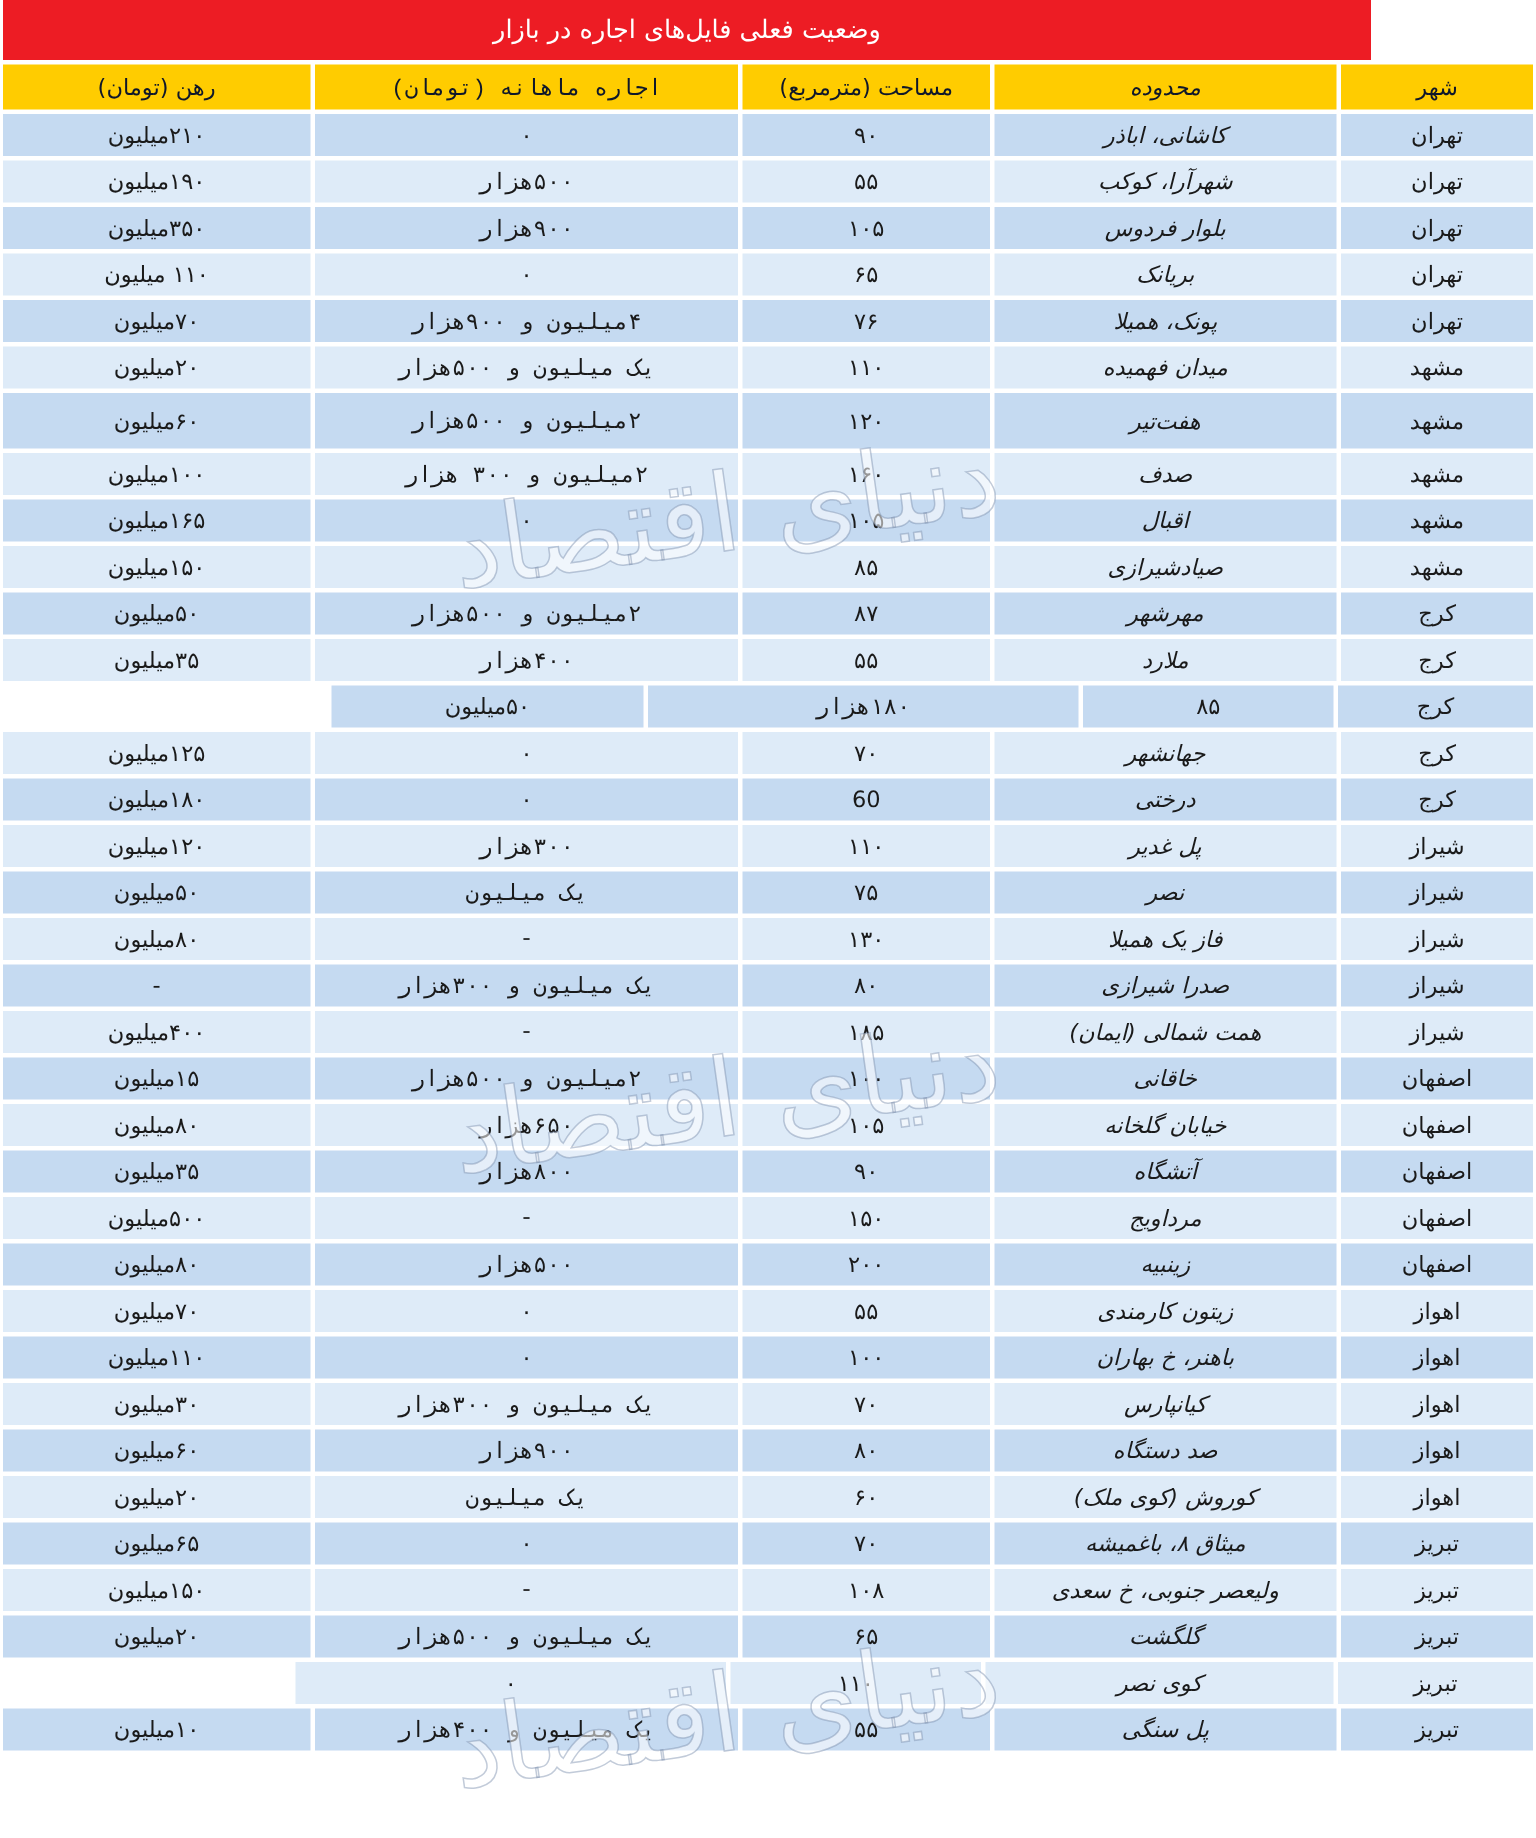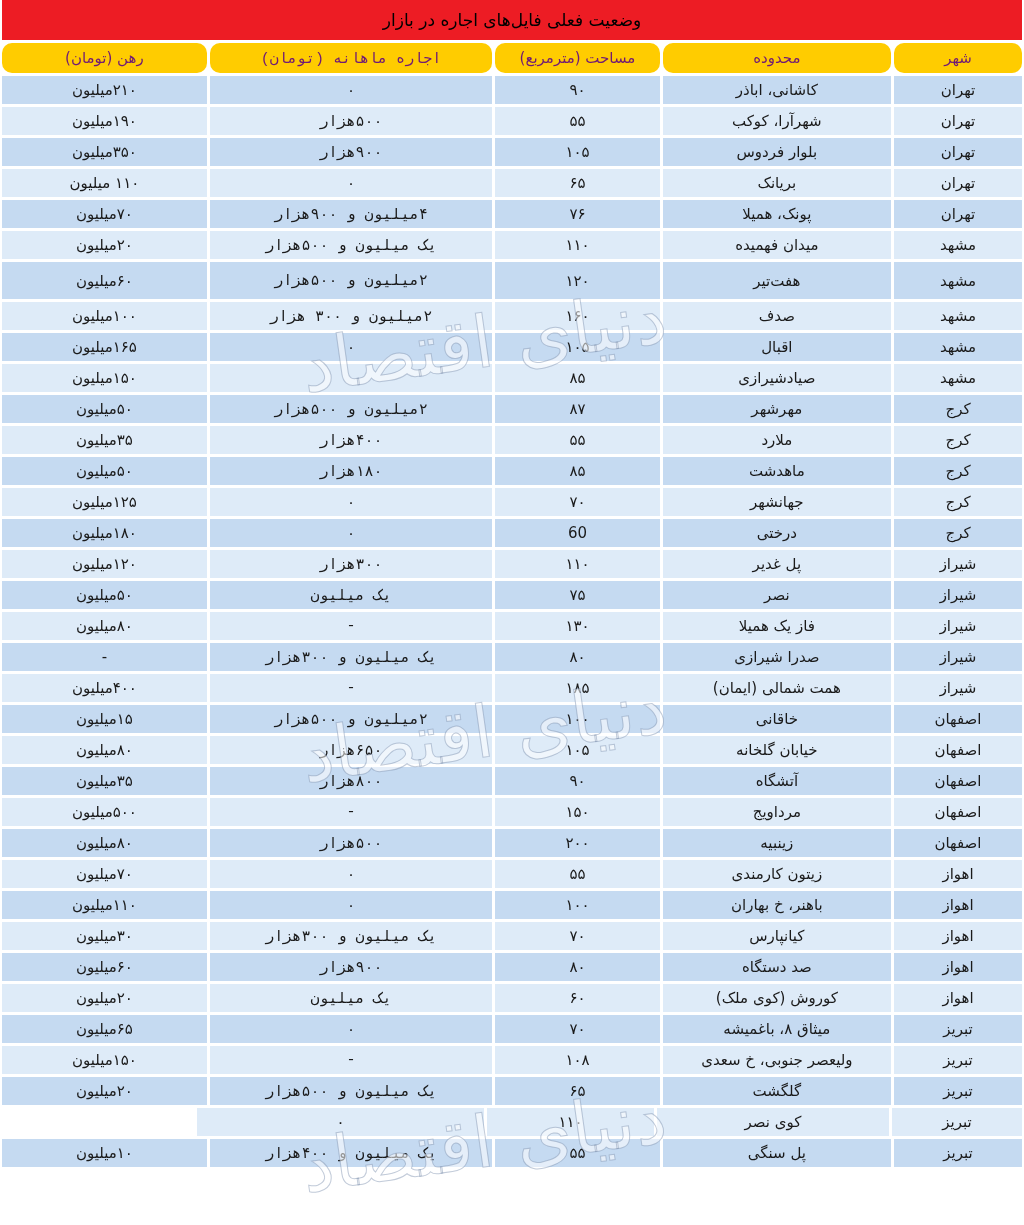--- a/index.html
+++ b/index.html
@@ -1,31 +1,31 @@
 <!DOCTYPE html>
 <html><head>
   <meta charset="utf-8">
   <style>
     html, body { margin: 0; padding: 0; background: #ffffff; }
     body { width: 1024px; height: 1225px; position: relative; overflow: hidden;
            font-family: "DejaVu Sans", sans-serif; }
-    .title-bar { position: absolute; left: 2px; top: 0; width: 1020px; height: 40px;
-                 background: #ed1c24; color: #000000; display: flex; align-items: center;
+    .title-bar { position: absolute; left: 2px; top: 0; width: 912px; height: 40px;
+                 background: #ed1c24; color: #ffffff; display: flex; align-items: center;
                  justify-content: center; font-size: 17px; direction: rtl; }
     .table { position: absolute; left: 2px; top: 43px; width: 1020px; direction: rtl; }
     .row { display: flex; flex-direction: row; margin-bottom: 3px; }
     .cell { display: flex; align-items: center; justify-content: center;
             font-size: 15px; color: #1a1a1a; margin-left: 3px; white-space: nowrap; }
     .cell:last-child { margin-left: 0; }
     .c-city { width: 130px; }
-    .c-district { width: 232px; }
+    .c-district { width: 232px; font-style: italic; }
     .c-area { width: 167px; }
     .c-rent { width: 287px; font-family: Liberation Mono, monospace; }
     .c-deposit { width: 208px; }
-    .header .cell { background: #ffcc00; height: 30px; font-size: 15px; color: #701a75; border-radius: 10px; }
+    .header .cell { background: #ffcc00; height: 30px; font-size: 15px; color: #0f172a; }
     .data-row { height: 28px; }
     .data-row .cell { height: 100%; }
     .data-row.odd .cell { background: #c5daf1; }
     .data-row.even .cell { background: #deebf8; }
     .data-row.tall { height: 37px; }
     .watermark { position: absolute; font-family: "DejaVu Serif", serif; font-size: 72px;
                  color: rgba(255,255,255,0.55); -webkit-text-stroke: 1px rgba(120,140,170,0.45);
                  transform: rotate(-8deg); direction: rtl; pointer-events: none; white-space: nowrap; }
   </style>
 </head>
@@ -121,21 +121,20 @@
       </div>
       <div class="row data-row even">
         <div class="cell c-city">کرج</div>
         <div class="cell c-district">ملارد</div>
         <div class="cell c-area">۵۵</div>
         <div class="cell c-rent">۴۰۰هزار</div>
         <div class="cell c-deposit">۳۵میلیون</div>
       </div>
       <div class="row data-row odd">
         <div class="cell c-city">کرج</div>
-        <div class="cell c-district">ماهدشت</div>
         <div class="cell c-area">۸۵</div>
         <div class="cell c-rent">۱۸۰هزار</div>
         <div class="cell c-deposit">۵۰میلیون</div>
       </div>
       <div class="row data-row even">
         <div class="cell c-city">کرج</div>
         <div class="cell c-district">جهانشهر</div>
         <div class="cell c-area">۷۰</div>
         <div class="cell c-rent">۰</div>
         <div class="cell c-deposit">۱۲۵میلیون</div>

